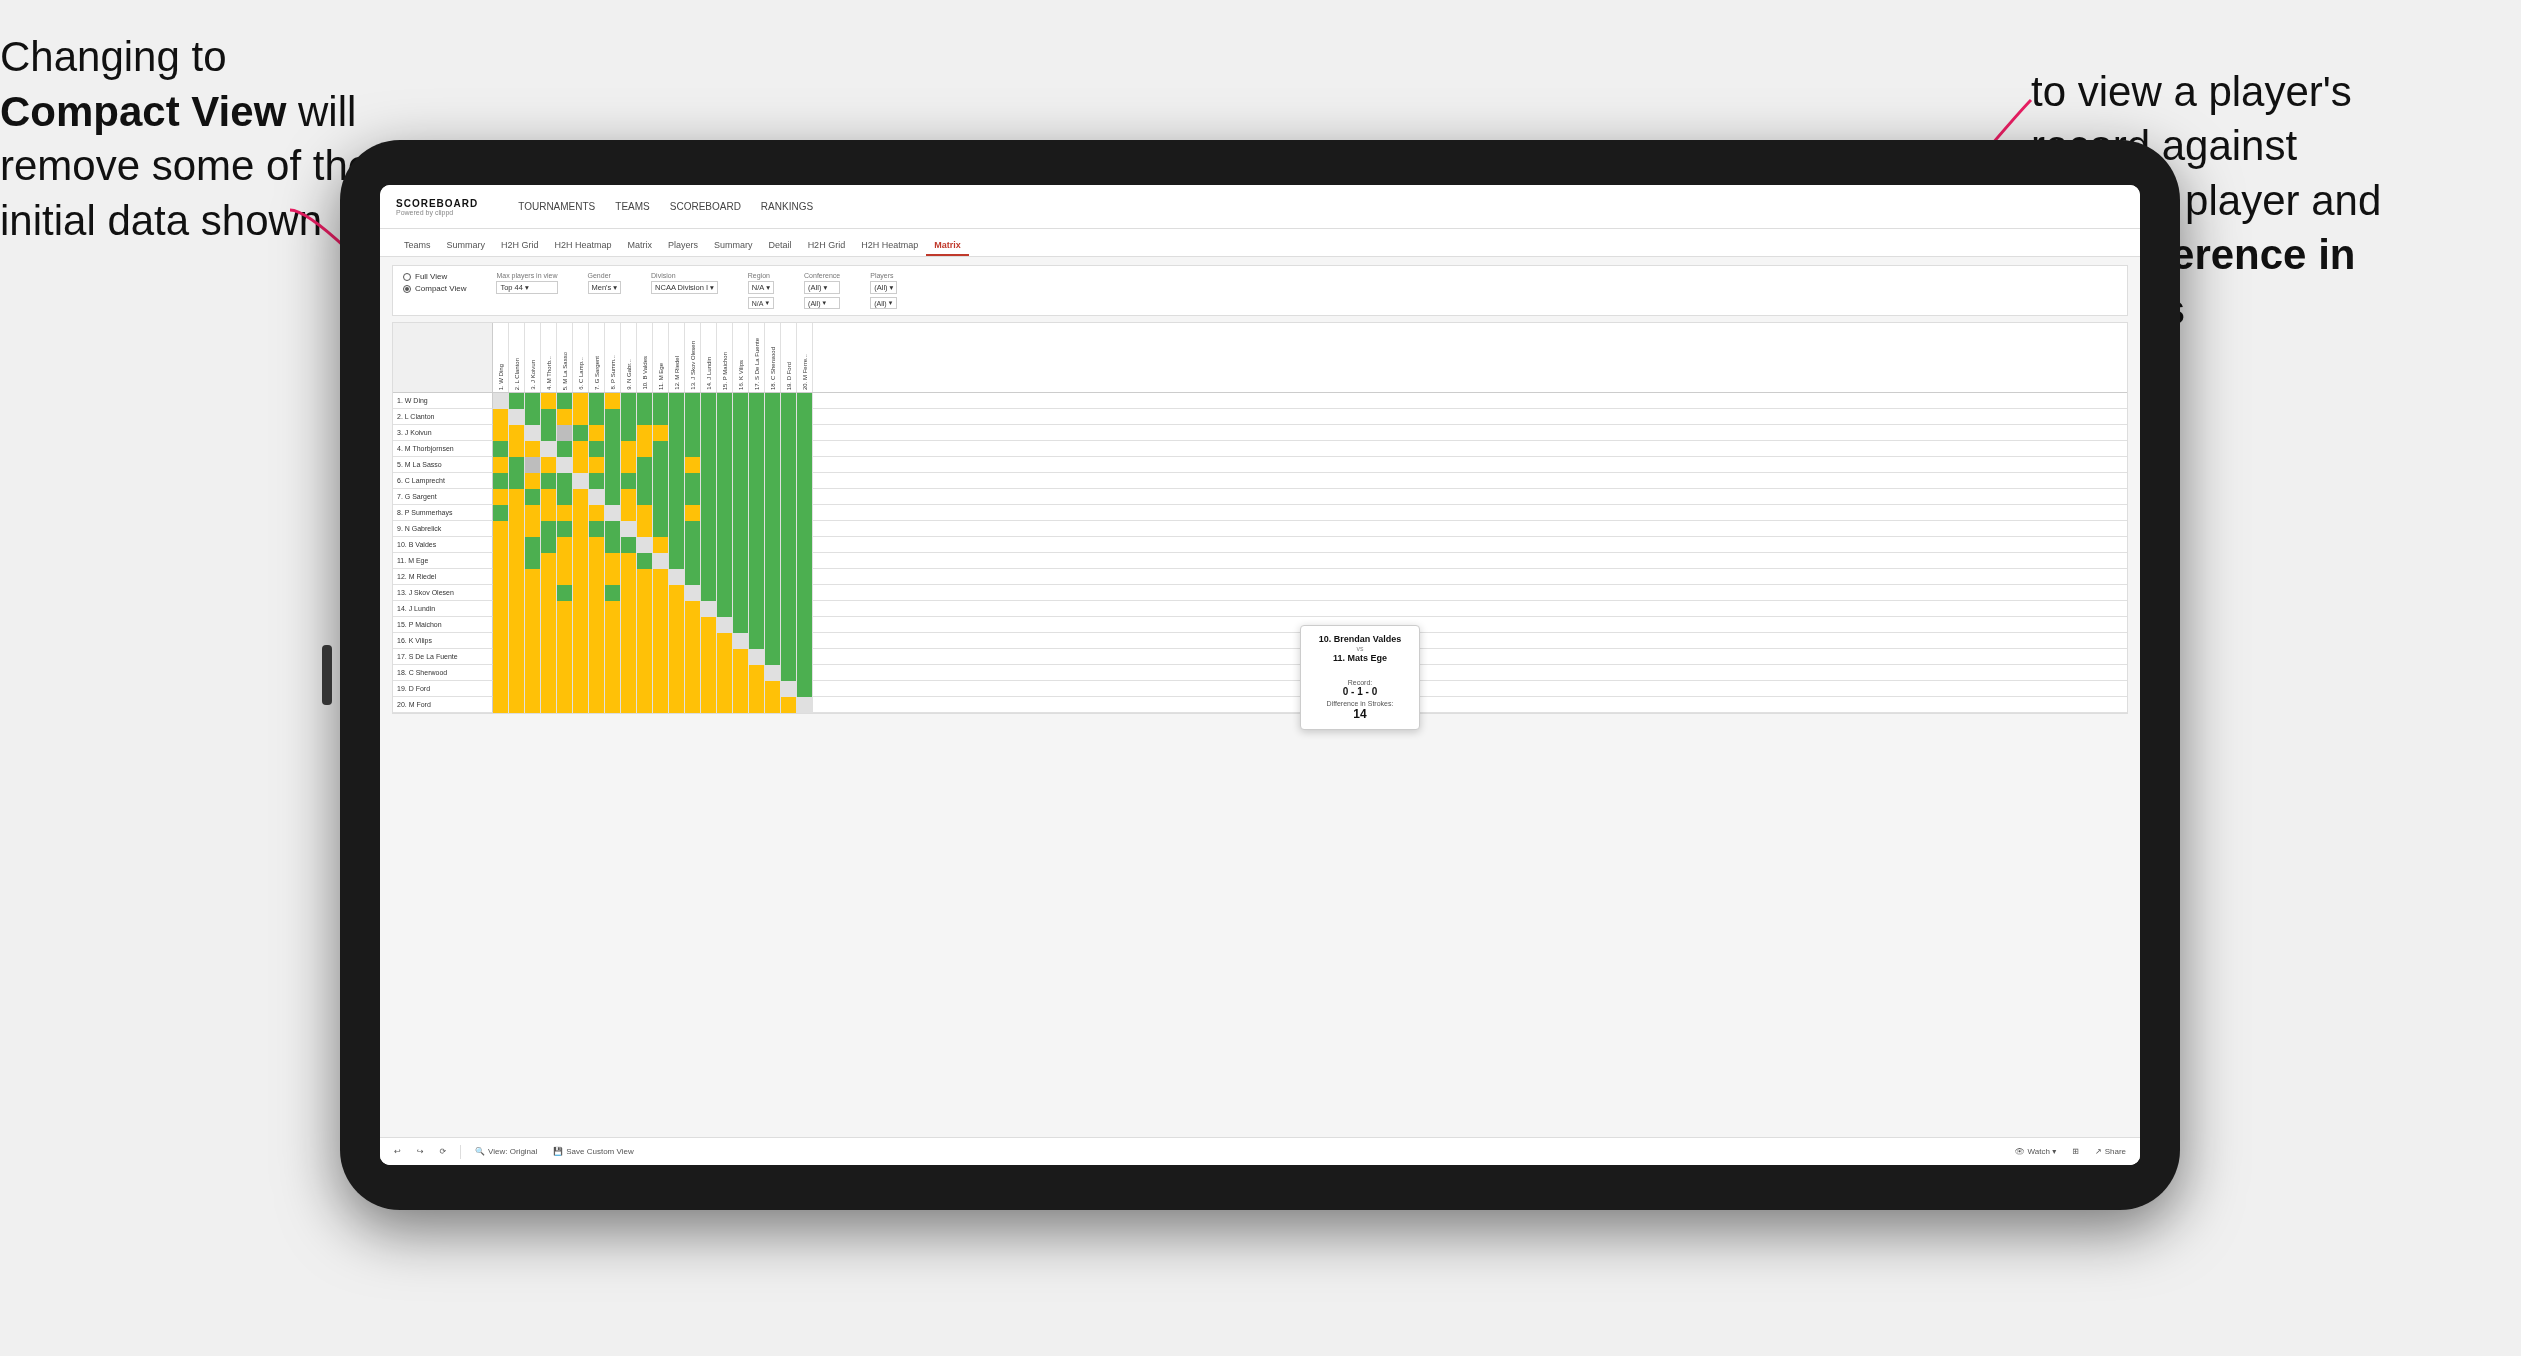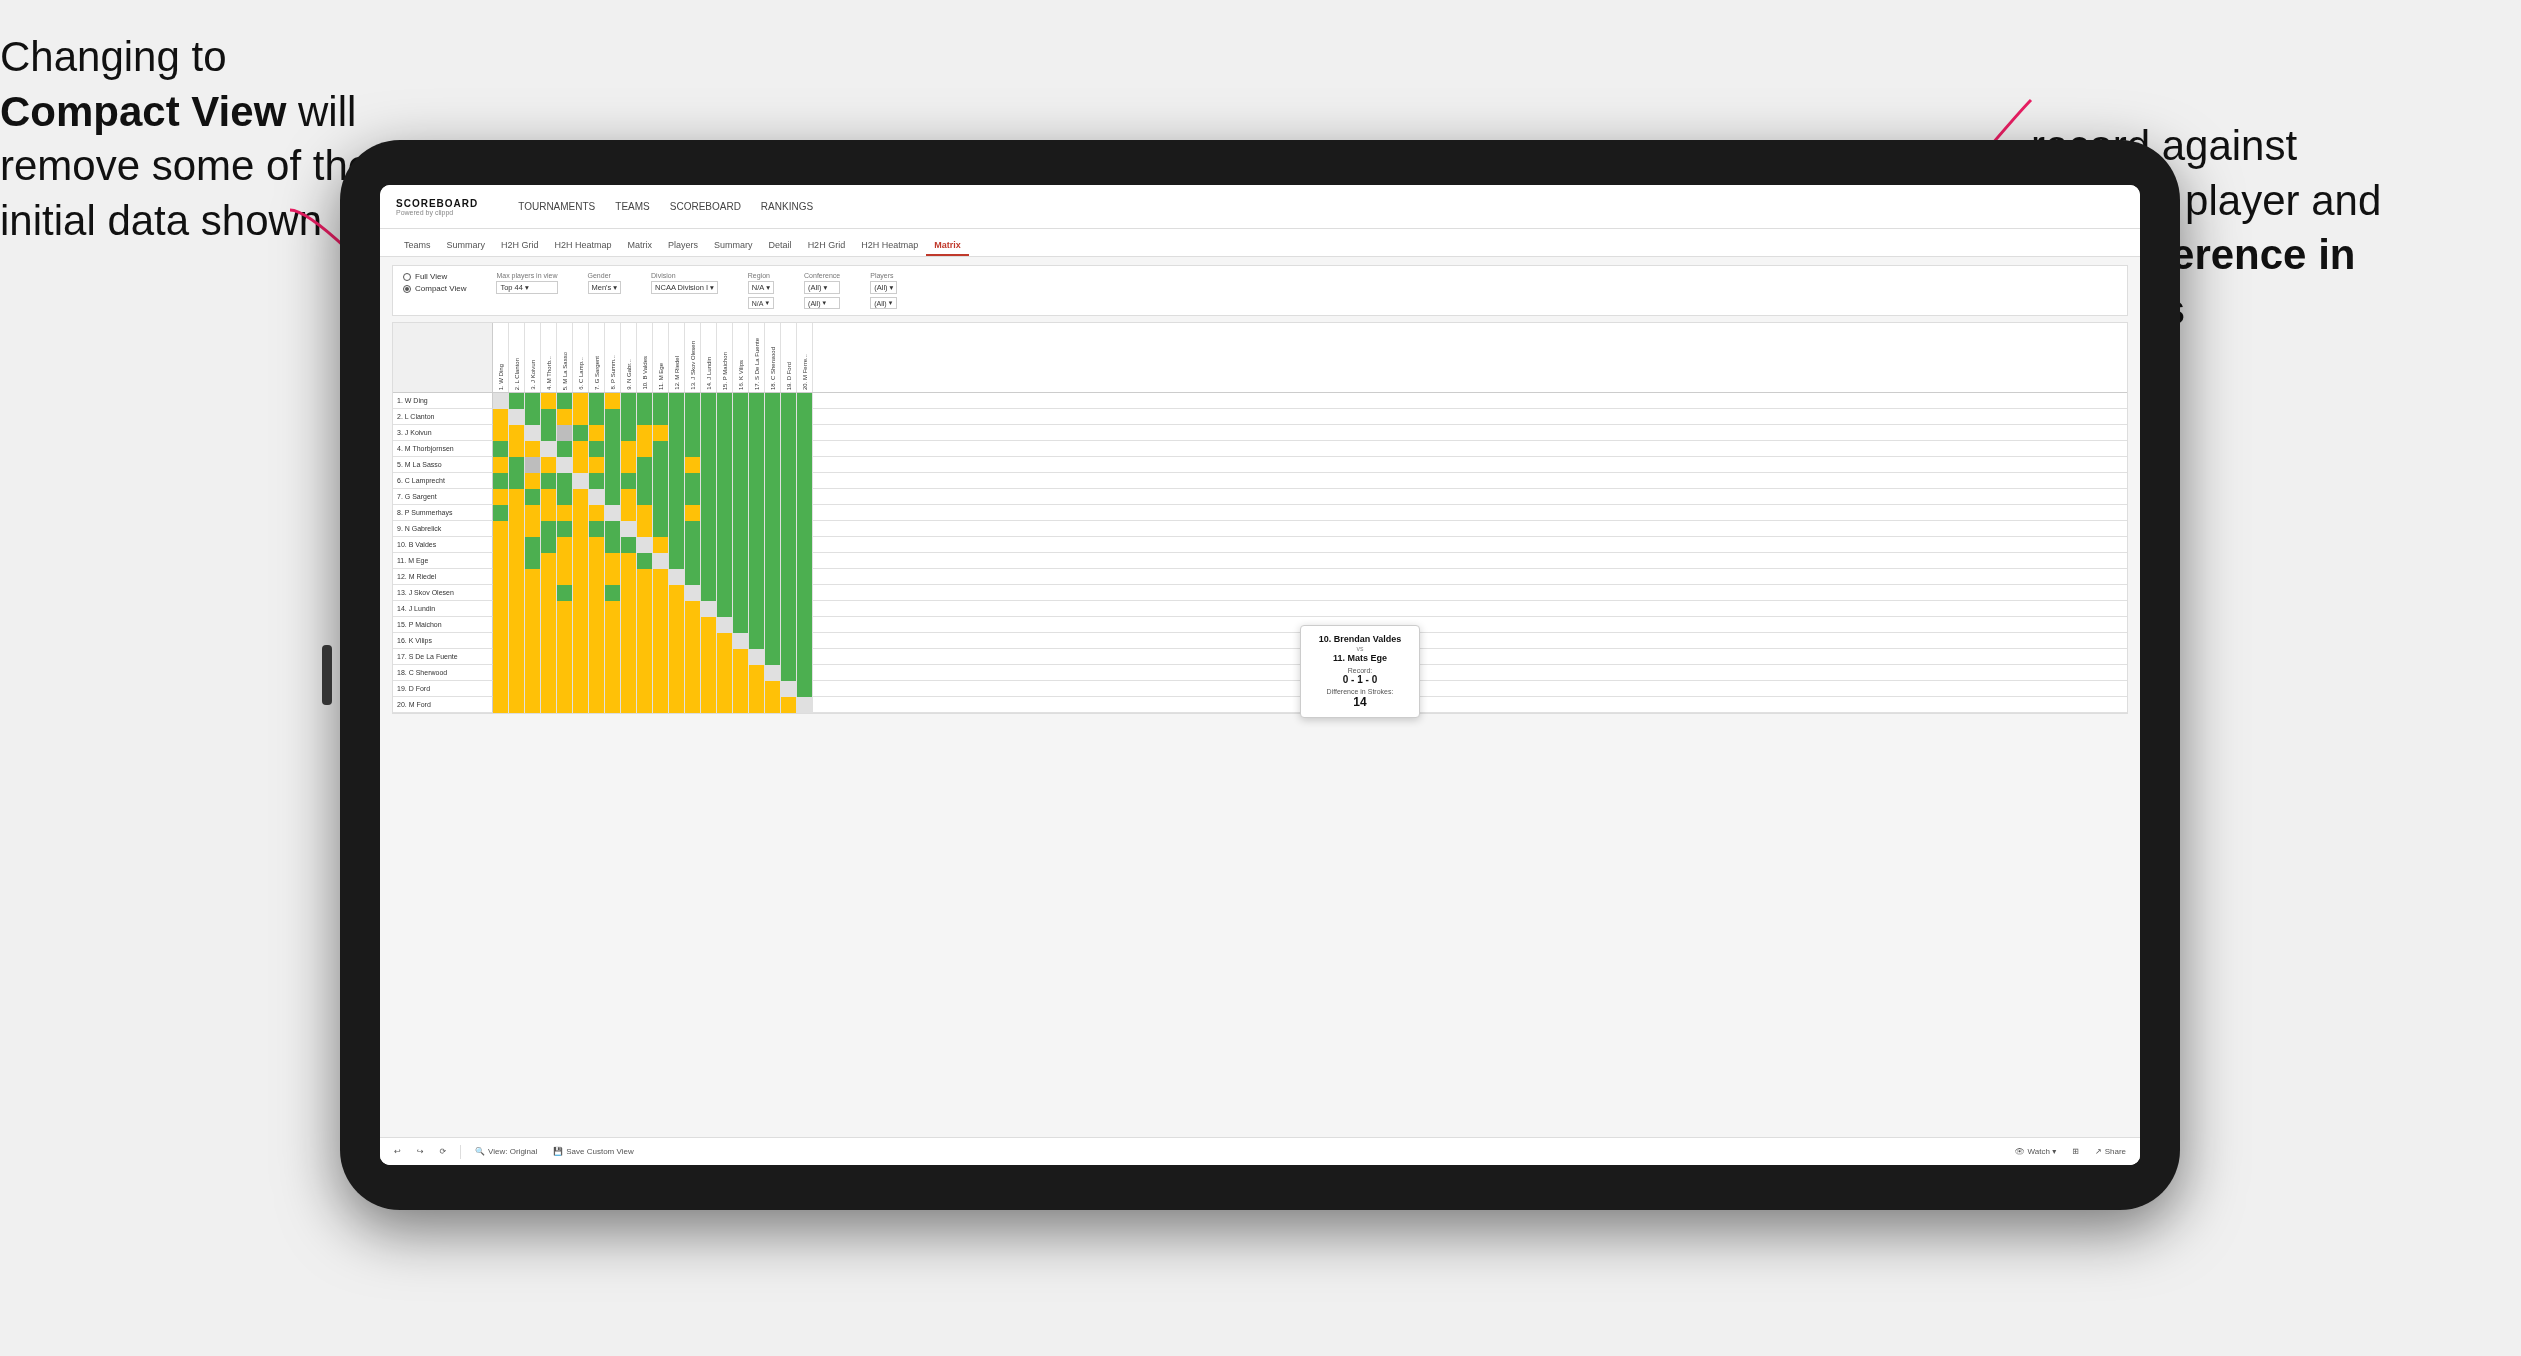--- a/index.html
+++ b/index.html
@@ -304,21 +304,21 @@
     }
     .tooltip-vs {
       font-size: 7px;
       color: #888;
       margin: 1px 0;
     }
     .tooltip-player2 {
       font-weight: 700;
       font-size: 9px;
       color: #111;
-      margin-bottom: 4px;
+      margin-bottom: 16px;
     }
     .tooltip-record-label {
       font-size: 7px;
       color: #555;
     }
     .tooltip-record {
       font-size: 10px;
       font-weight: 600;
       color: #111;
       margin-bottom: 3px;
@@ -388,21 +388,21 @@
 
 <div class="annotation-left">
   <span>Changing to</span><br>
   <span class="bold">Compact View</span><span> will</span><br>
   <span>remove some of the</span><br>
   <span>initial data shown</span>
 </div>
 
 <div class="annotation-right">
   <br>
-  <br>
+  <span>to view a player's</span><br>
   <span>record against</span><br>
   <span>another player and</span><br>
   <span>the </span><span class="bold">Difference in</span><br>
   <span class="bold">Strokes</span>
 </div>
 
 <svg class="arrow-svg" style="left:280px;top:200px;width:300px;height:280px;">
   <defs>
     <marker id="arrowhead-left" markerWidth="10" markerHeight="7" refX="9" refY="3.5" orient="auto">
       <polygon points="0 0, 10 3.5, 0 7" fill="#e91e63"></polygon>

